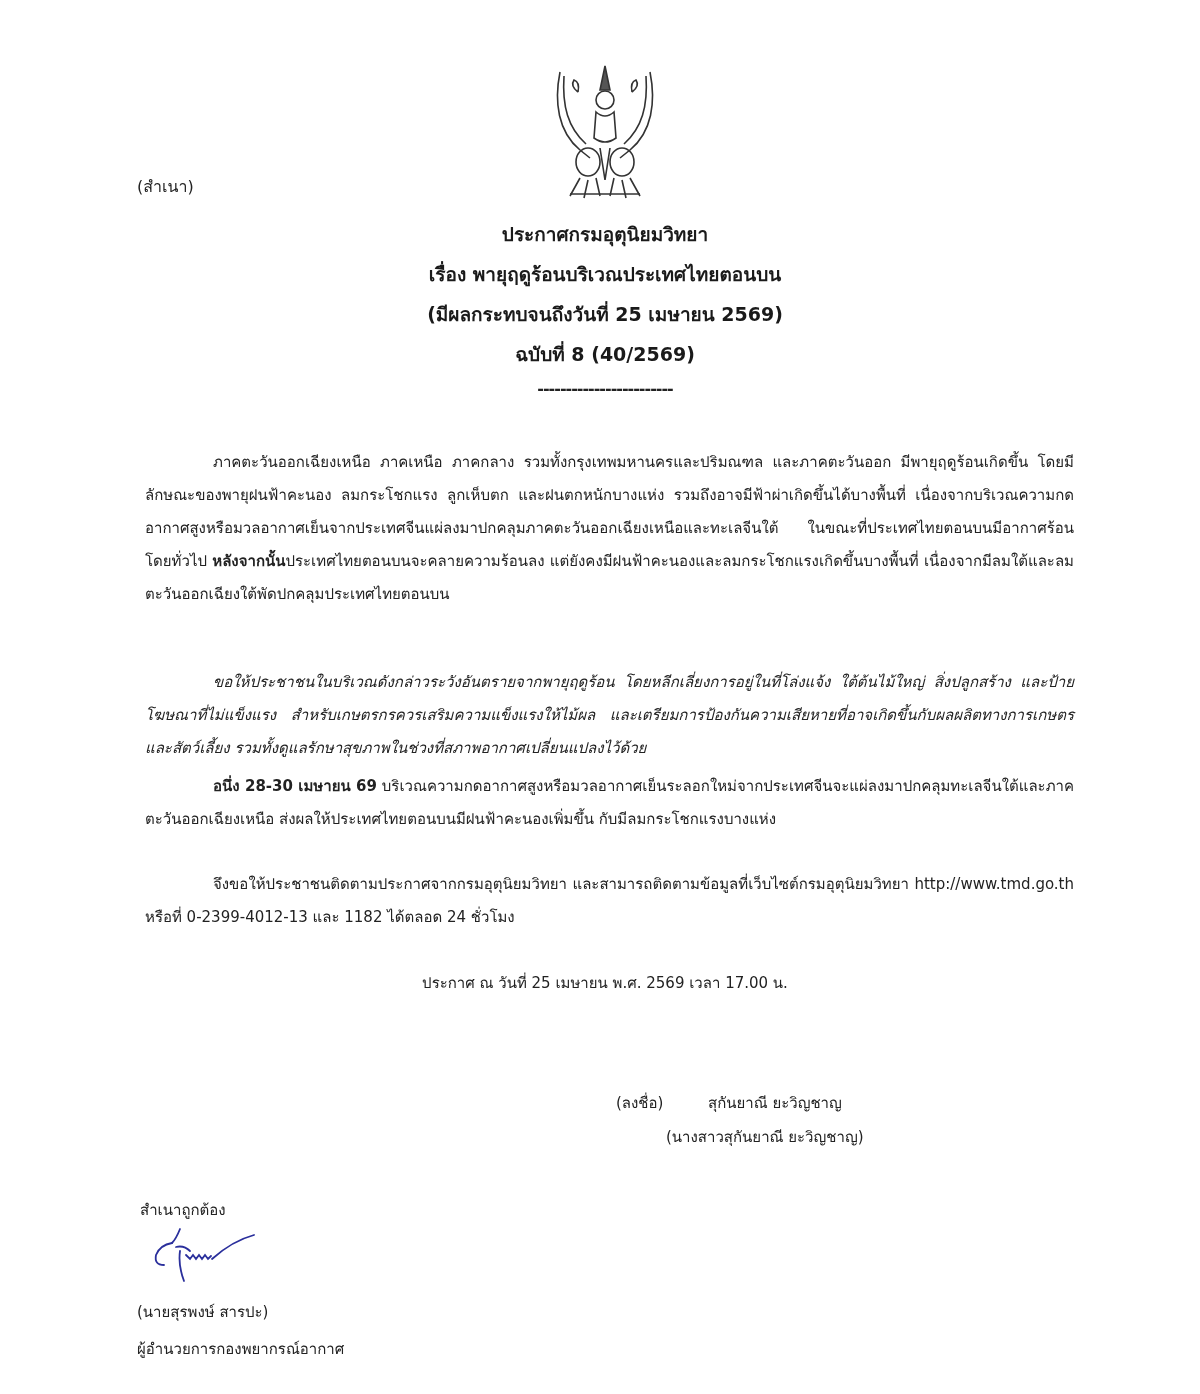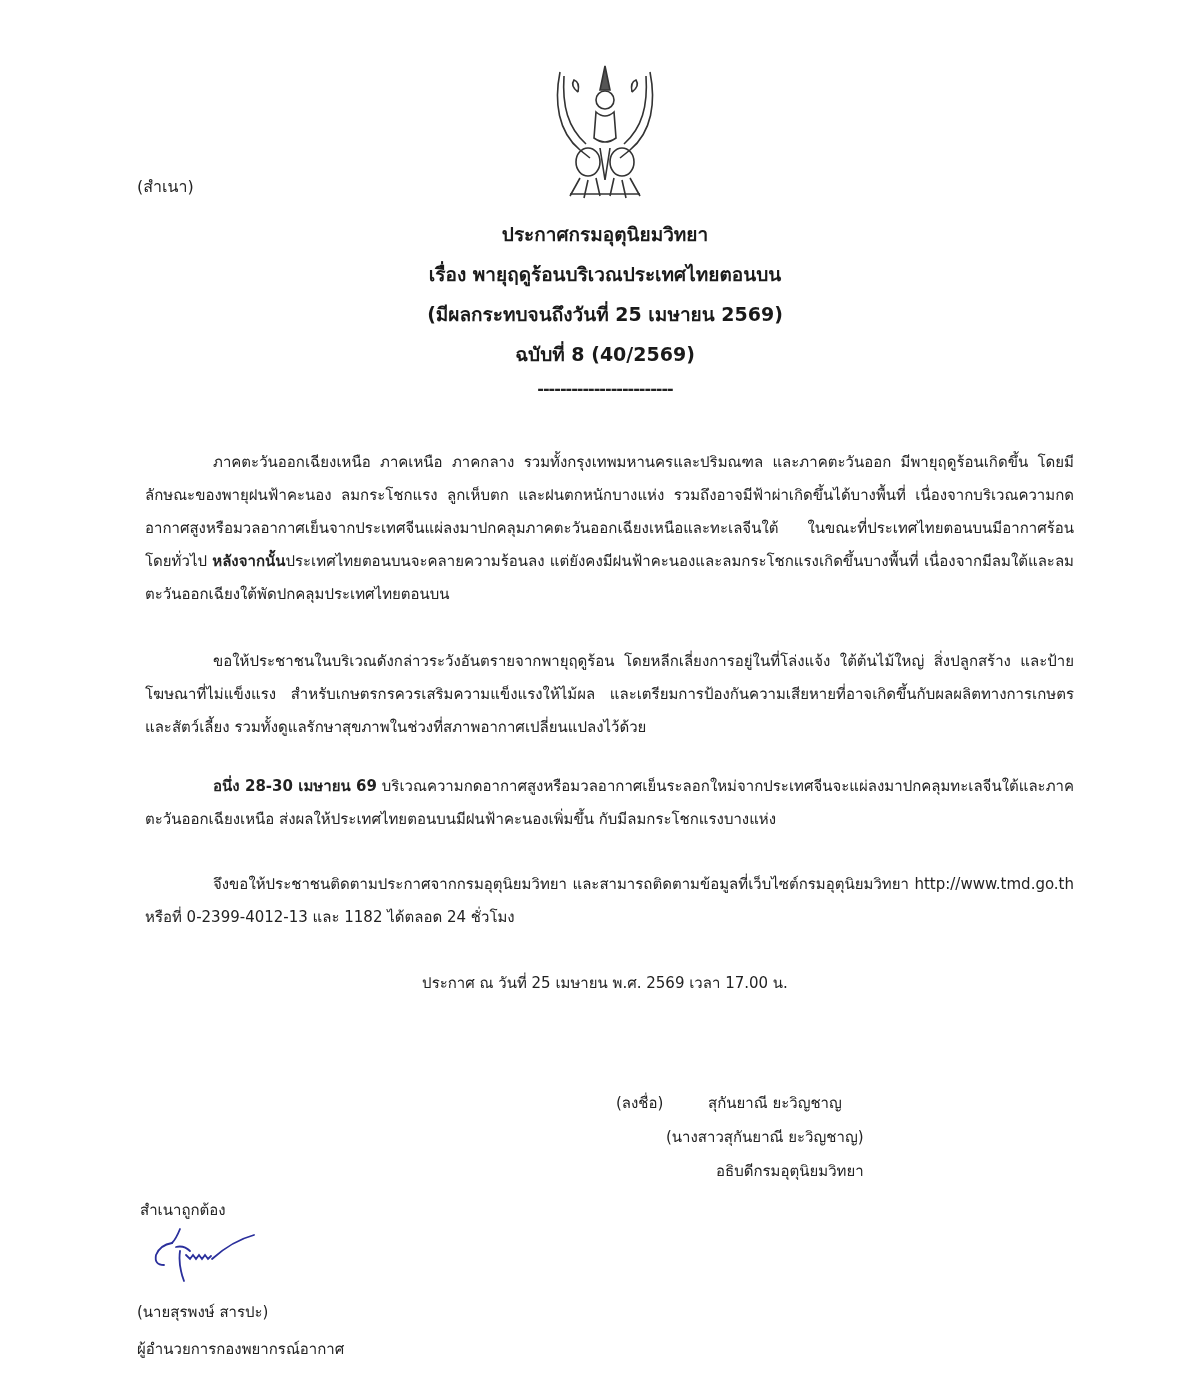--- a/index.html
+++ b/index.html
@@ -7,21 +7,21 @@
       font-family: "DejaVu Sans", "Liberation Sans", sans-serif; color: #222; }
     .abs { position: absolute; }
     .emblem { left: 540px; top: 62px; width: 130px; height: 140px; }
     .copy-label { left: 137px; top: 174px; font-size: 16px; }
     .title-block { left: 0; width: 1210px; top: 214px; text-align: center; }
     .title-line { font-weight: bold; font-size: 19px; line-height: 40px; color: #1a1a1a; }
     .dash-line { font-size: 16px; line-height: 30px; font-weight: bold; letter-spacing: -1px; }
     .body-text { left: 137px; width: 945px; font-size: 15px; line-height: 33px; text-align: justify; }
     .body-text p { margin: 8px; text-indent: 68px; text-align-last: left; }
     .p1 { top: 438px; }
-    .p2 { top: 637px; }
+    .p2 { top: 658px; font-style: italic; }
     .p3 { top: 762px; }
     .p4 { top: 860px; }
     .closing { left: 300px; width: 610px; top: 966px; text-align: center; font-size: 15px; line-height: 34px; }
     .sig-block { left: 600px; top: 1086px; font-size: 15px; line-height: 34px; margin-left: 16px; }
     .sig-row { display: flex; }
     .sig-label { width: 92px; }
     .certify { left: 140px; top: 1198px; font-size: 15px; }
     .signature { left: 150px; top: 1225px; width: 120px; height: 65px; }
     .cert-name { left: 137px; top: 1300px; font-size: 15px; }
     .cert-title { left: 137px; top: 1337px; font-size: 15px; }
@@ -80,21 +80,20 @@
 <div class="abs closing">
   <div>ประกาศ ณ วันที่ 25 เมษายน พ.ศ. 2569 เวลา 17.00 น.</div>
 </div>
 
 <div class="abs sig-block">
   <div class="sig-row">
     <span class="sig-label">(ลงชื่อ)</span>
     <span>สุกันยาณี ยะวิญชาญ</span>
   </div>
   <div style="padding-left:50px;">(นางสาวสุกันยาณี ยะวิญชาญ)</div>
-  <div style="padding-left:100px;">อธิบดีกรมอุตุนิยมวิทยา</div>
 </div>
 
 <div class="abs certify">สำเนาถูกต้อง</div>
 
 <div class="abs signature">
   <svg width="120" height="65" viewBox="0 0 120 65">
     <g fill="none" stroke="#2a2f9c" stroke-width="1.8" stroke-linecap="round">
       <path d="M30 4 Q26 14 22 18"></path>
       <path d="M22 18 Q10 20 6 30 Q4 40 14 40"></path>
       <path d="M30 26 Q28 40 34 56"></path>

